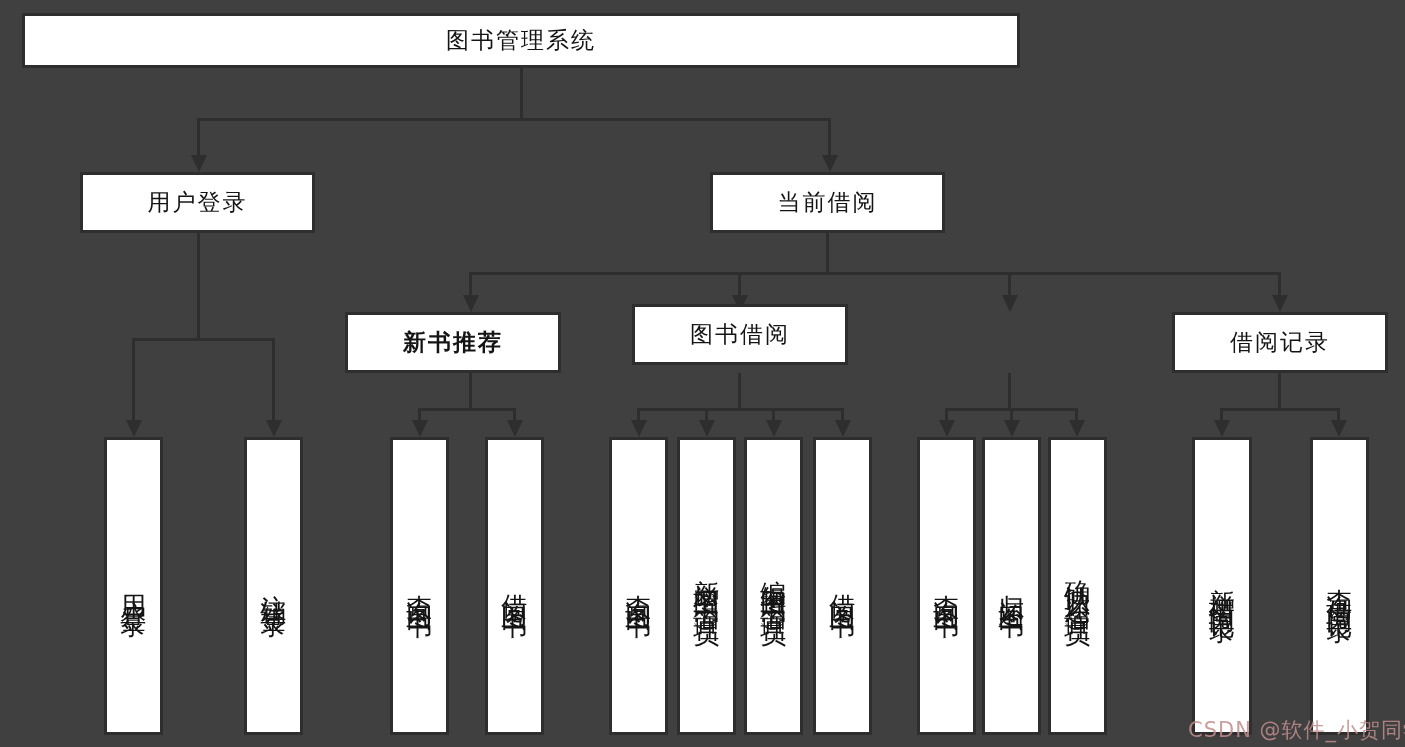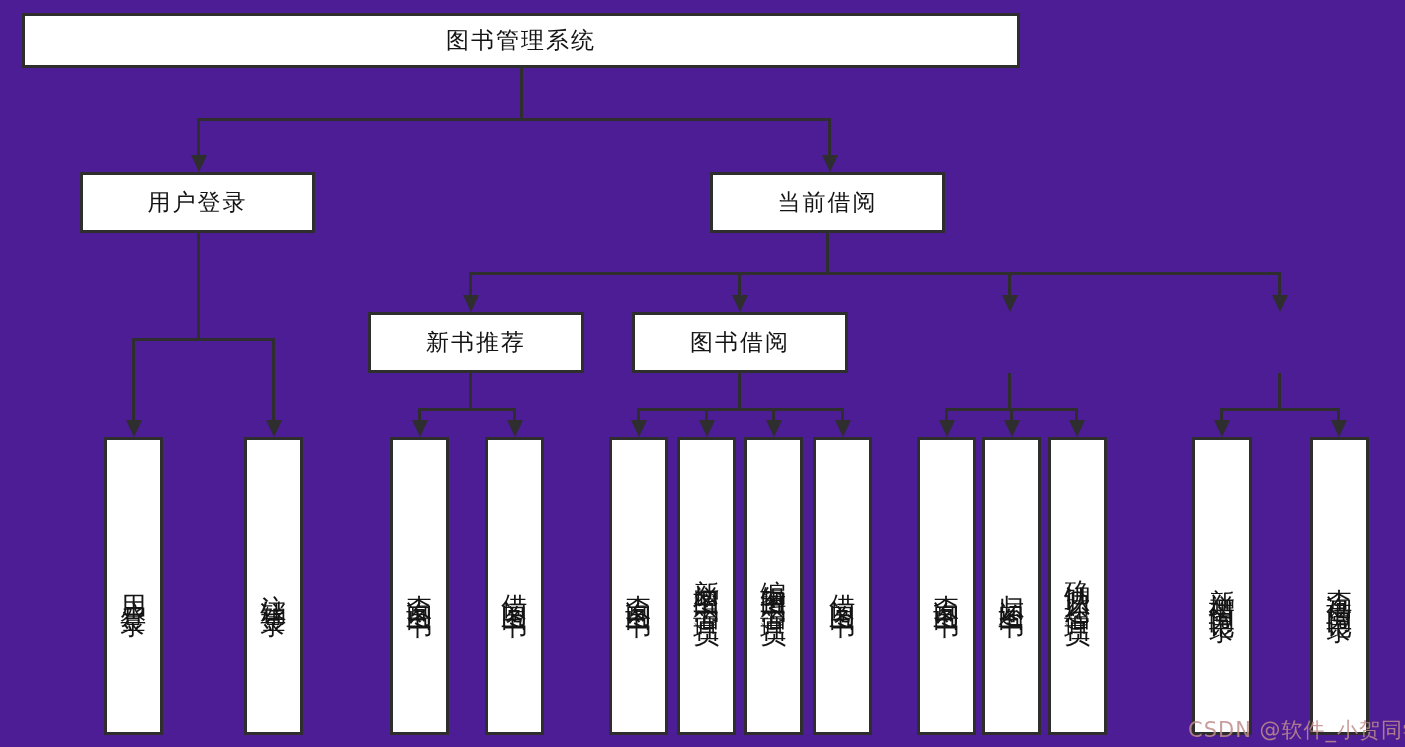--- a/index.html
+++ b/index.html
@@ -1,19 +1,19 @@
 <!DOCTYPE html>
 <html><head>
 <meta charset="utf-8">
 <style>
   html,body{margin:0;padding:0;background:#ffffff;}
   #canvas{
     position:relative;
     width:1405px;height:747px;
-    background:#4c1d95;
+    background:#404040;
     font-family:"DejaVu Sans","Liberation Sans",sans-serif;
     overflow:hidden;
   }
   .bx{
     position:absolute;
     background:#ffffff;
     border:3px solid #2e2e2e;
     box-sizing:border-box;
     display:flex;align-items:center;justify-content:center;
     color:#141414;
@@ -71,22 +71,23 @@
   <div class="ln" style="left:469px;top:272px;width:811px;height:3px;"></div>
   <div class="ln" style="left:469px;top:272px;width:3px;height:26px;"></div>
   <div class="ar" style="left:462.5px;top:295px;"></div>
   <div class="ln" style="left:738px;top:272px;width:3px;height:26px;"></div>
   <div class="ar" style="left:731.5px;top:295px;"></div>
   <div class="ln" style="left:1008px;top:272px;width:3px;height:26px;"></div>
   <div class="ar" style="left:1001.5px;top:295px;"></div>
   <div class="ln" style="left:1278px;top:272px;width:3px;height:26px;"></div>
   <div class="ar" style="left:1271.5px;top:295px;"></div>
 
-  <div class="bx hx" style="left:368px;top:312px;width:216px;height:61px;">新书推荐</div>
-  <div class="bx hx" style="left:632px;top:312px;width:216px;height:61px;">图书借阅</div>
+  <div class="bx hx" style="left:345px;top:312px;width:216px;height:61px;font-weight:bold;">新书推荐</div>
+  <div class="bx hx" style="left:632px;top:304px;width:216px;height:61px;">图书借阅</div>
+  <div class="bx hx" style="left:1172px;top:312px;width:216px;height:61px;">借阅记录</div>
 
   <div class="ln" style="left:469px;top:373px;width:3px;height:35px;"></div>
   <div class="ln" style="left:418px;top:408px;width:98px;height:3px;"></div>
   <div class="ln" style="left:418px;top:408px;width:3px;height:15px;"></div>
   <div class="ar" style="left:411.5px;top:420px;"></div>
   <div class="ln" style="left:513px;top:408px;width:3px;height:15px;"></div>
   <div class="ar" style="left:506.5px;top:420px;"></div>
 
   <div class="ln" style="left:738px;top:373px;width:3px;height:35px;"></div>
   <div class="ln" style="left:637px;top:408px;width:207px;height:3px;"></div>

